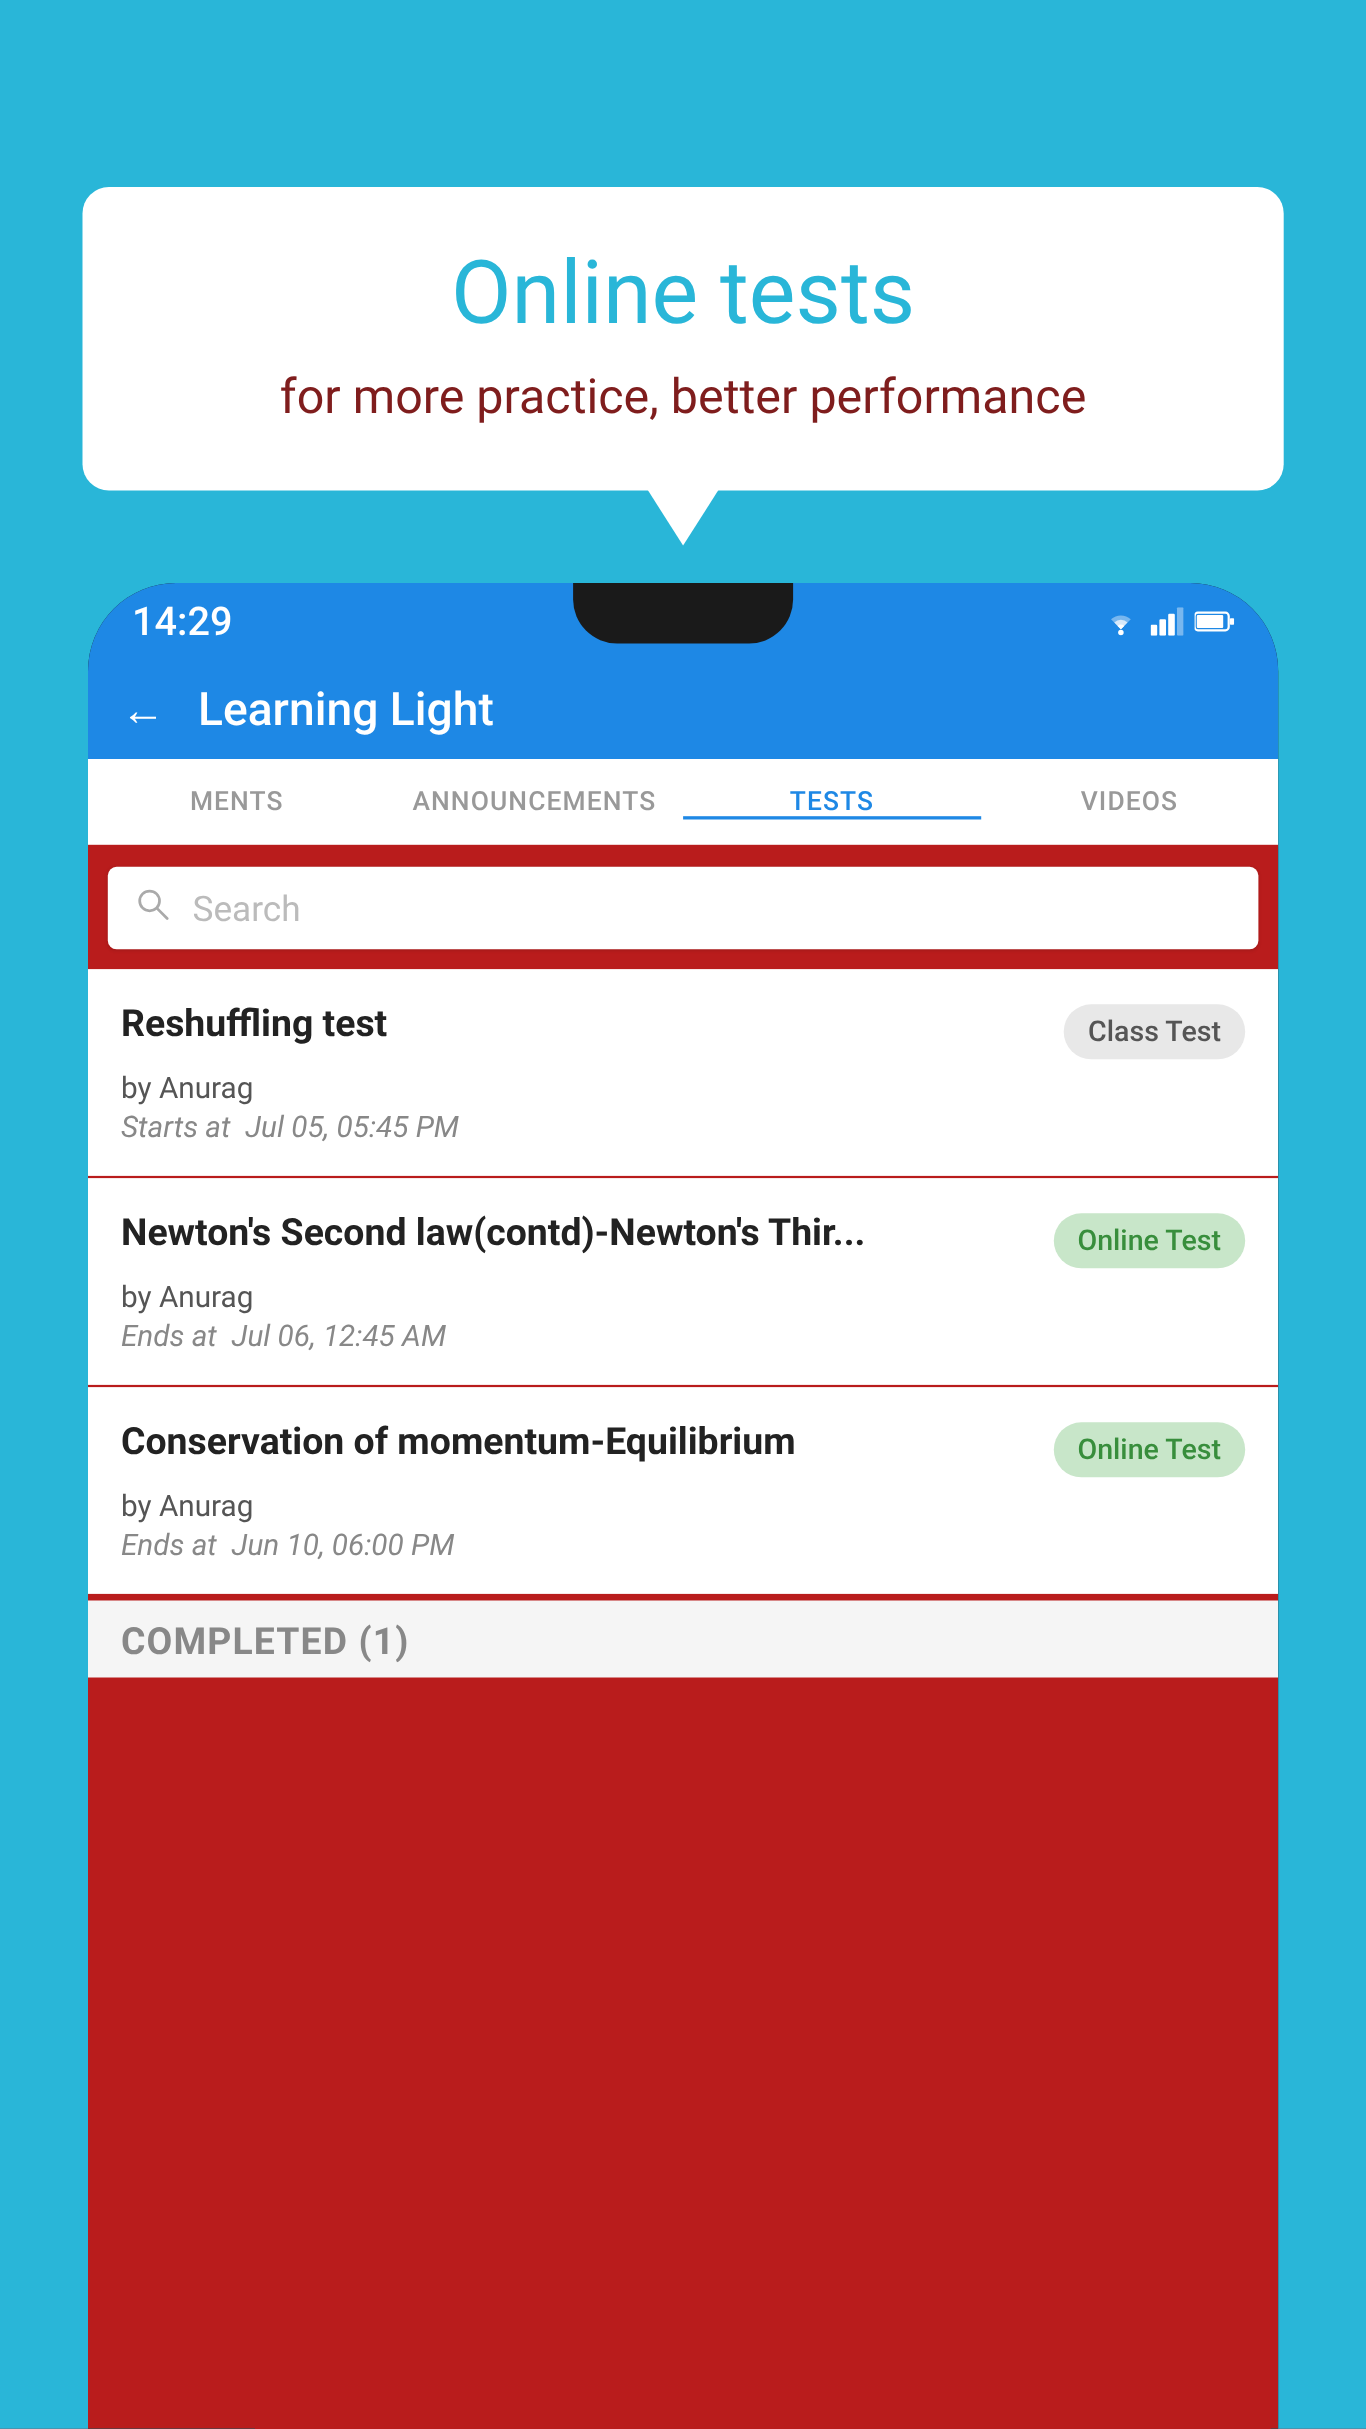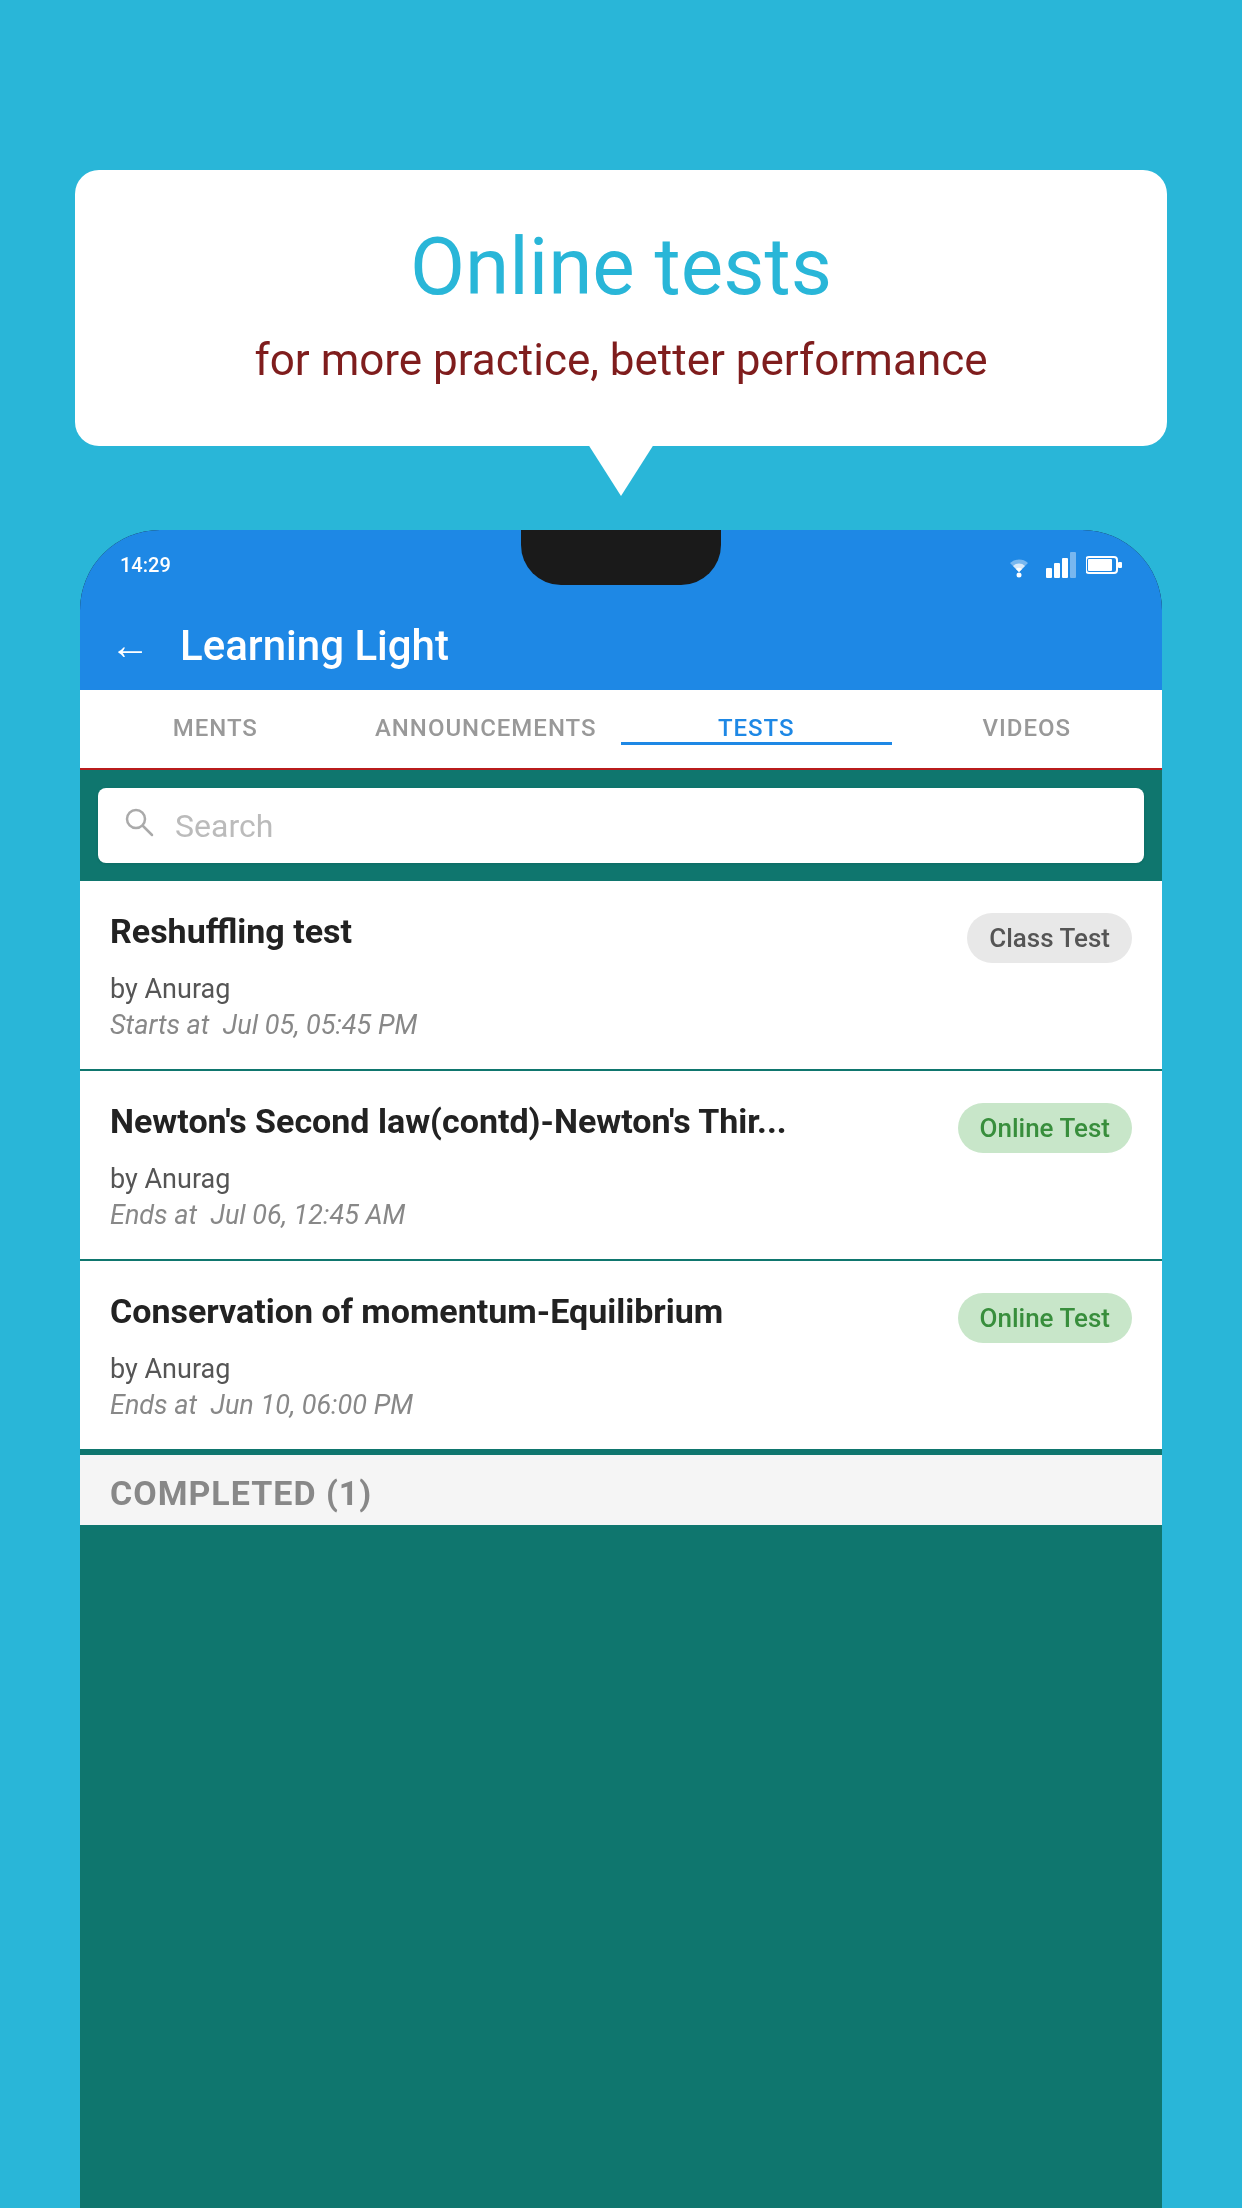--- a/index.html
+++ b/index.html
@@ -75,21 +75,21 @@
       top: 0;
       left: 50%;
       transform: translateX(-50%);
       width: 200px;
       height: 55px;
       background: #1a1a1a;
       border-radius: 0 0 40px 40px;
     }
     .status-time {
       color: white;
-      font-size: 20px;
+      font-size: 36px;
       font-weight: 500;
       z-index: 1;
     }
     .status-icons {
       display: flex;
       align-items: center;
       gap: 10px;
       z-index: 1;
     }
 
@@ -134,21 +134,21 @@
       border-bottom: 3px solid transparent;
       text-transform: uppercase;
     }
     .tab.active {
       color: #1E88E5;
       border-bottom: 3px solid #1E88E5;
     }
 
     
     .phone-content {
-      background: #0f766e;
+      background: #b91c1c;
       height: calc(100% - 240px);
       overflow: hidden;
     }
 
     
     .search-bar {
       background: white;
       margin: 18px 18px;
       border-radius: 8px;
       display: flex;

